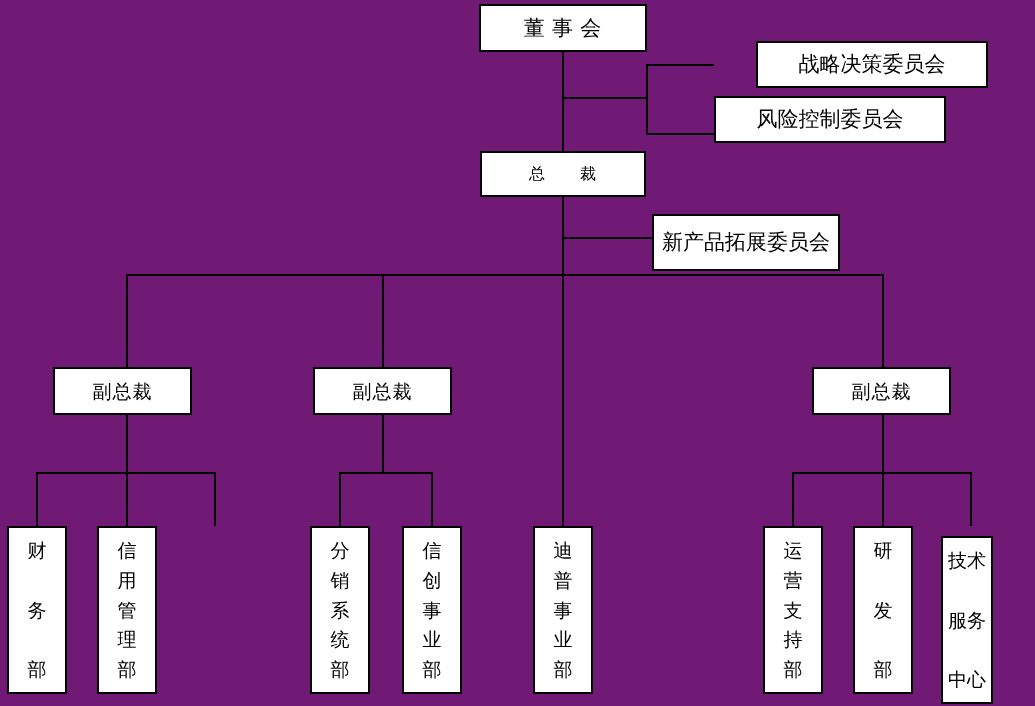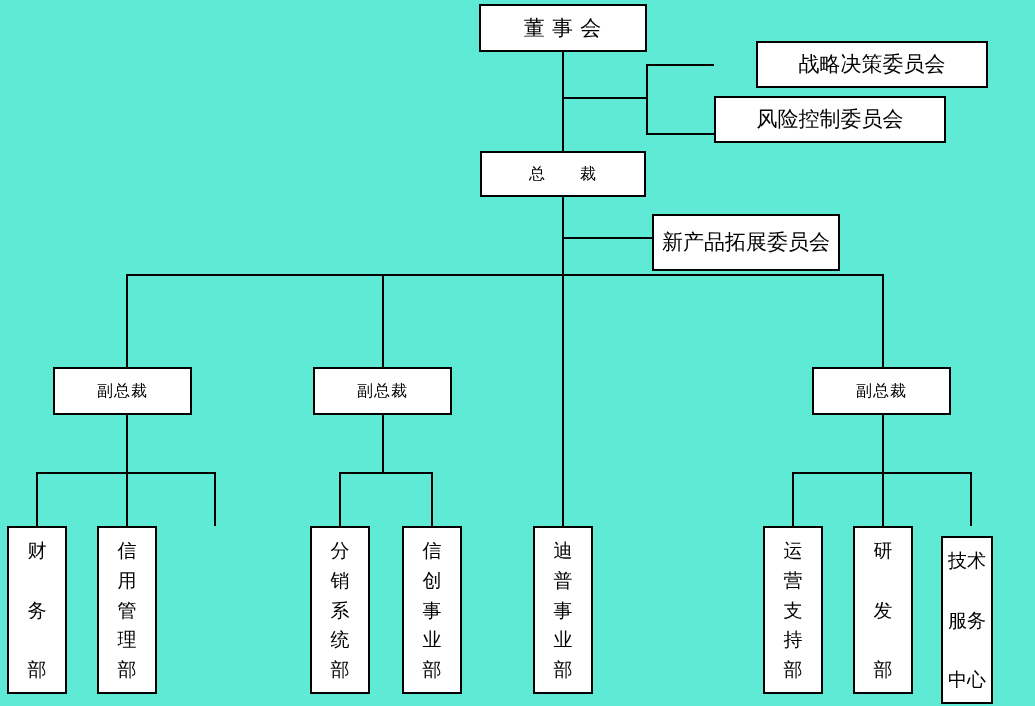--- a/index.html
+++ b/index.html
@@ -1,20 +1,20 @@
 <!DOCTYPE html>
 <html><head>
 <meta charset="utf-8">
 <style>
   html, body { margin: 0; padding: 0; background: #ffffff; }
   .canvas {
     position: relative;
     width: 1035px;
     height: 706px;
-    background: #5eead4;
+    background: #701a75;
     font-family: "Liberation Serif", "DejaVu Serif", serif;
     color: #000000;
     overflow: hidden;
   }
   .box {
     position: absolute;
     box-sizing: border-box;
     border: 2px solid #000000;
     background: #ffffff;
     display: flex;
@@ -22,21 +22,21 @@
     justify-content: center;
   }
   .hlabel {
     font-size: 16px;
     line-height: 1;
     white-space: pre;
     letter-spacing: 1px;
   }
   .board-box .hlabel { font-size: 21px; }
   .committee-box .hlabel { font-size: 21px; letter-spacing: 0; }
-  .vp-box .hlabel { font-size: 16px; }
+  .vp-box .hlabel { font-size: 19px; }
   .vbox {
     flex-direction: column;
     justify-content: space-between;
     align-items: center;
     padding: 13px 2px;
   }
   .vbox span {
     font-size: 19px;
     line-height: 1;
     white-space: pre;

